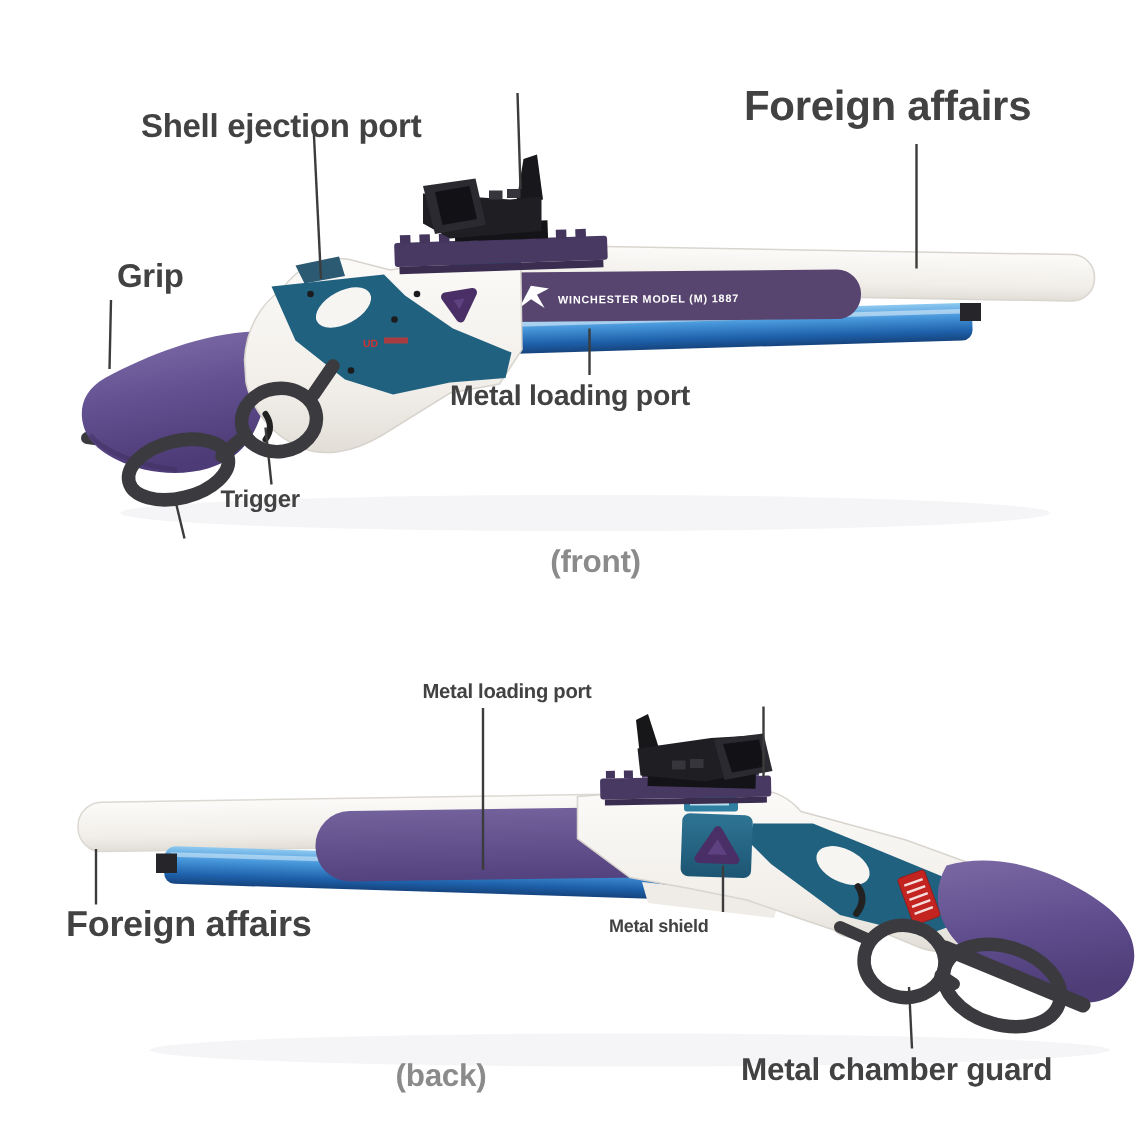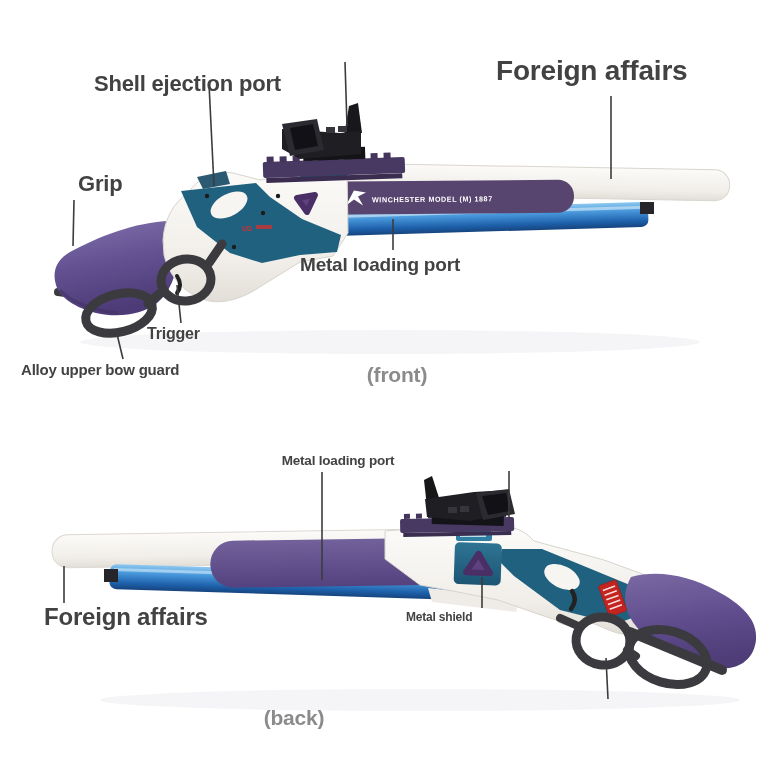--- a/index.html
+++ b/index.html
@@ -226,20 +226,20 @@
     <line x1="482" y1="577" x2="482" y2="608"></line>
     <line x1="606" y1="658" x2="608" y2="699"></line>
   </g>
 </svg>
 
   <div class="lbl fs22" style="left:94px;top:73px;">Shell ejection port</div>
   <div class="lbl fs28" style="left:496px;top:57px;">Foreign affairs</div>
   <div class="lbl fs22" style="left:36px;top:173px;margin-left:42px;">Grip</div>
   <div class="lbl fs19" style="left:300px;top:255px;">Metal loading port</div>
   <div class="lbl fs16" style="left:147px;top:326px;">Trigger</div>
-  <div class="lbl fs15" style="left:21px;top:362px;">Alloy upper bow guard</div>
   <div class="lbl fs21 caption center" style="left:397px;top:364px;">(front)</div>
 
   <div class="lbl fs13 center" style="left:338px;top:454px;">Metal loading port</div>
   <div class="lbl fs24" style="left:44px;top:605px;">Foreign affairs</div>
   <div class="lbl fs20" style="left:406px;top:611px;">Metal shield</div>
+  <div class="lbl fs21" style="left:494px;top:703px;">Metal chamber guard</div>
   <div class="lbl fs21 caption center" style="left:294px;top:707px;">(back)</div>
 </div>
 
 </body></html>

